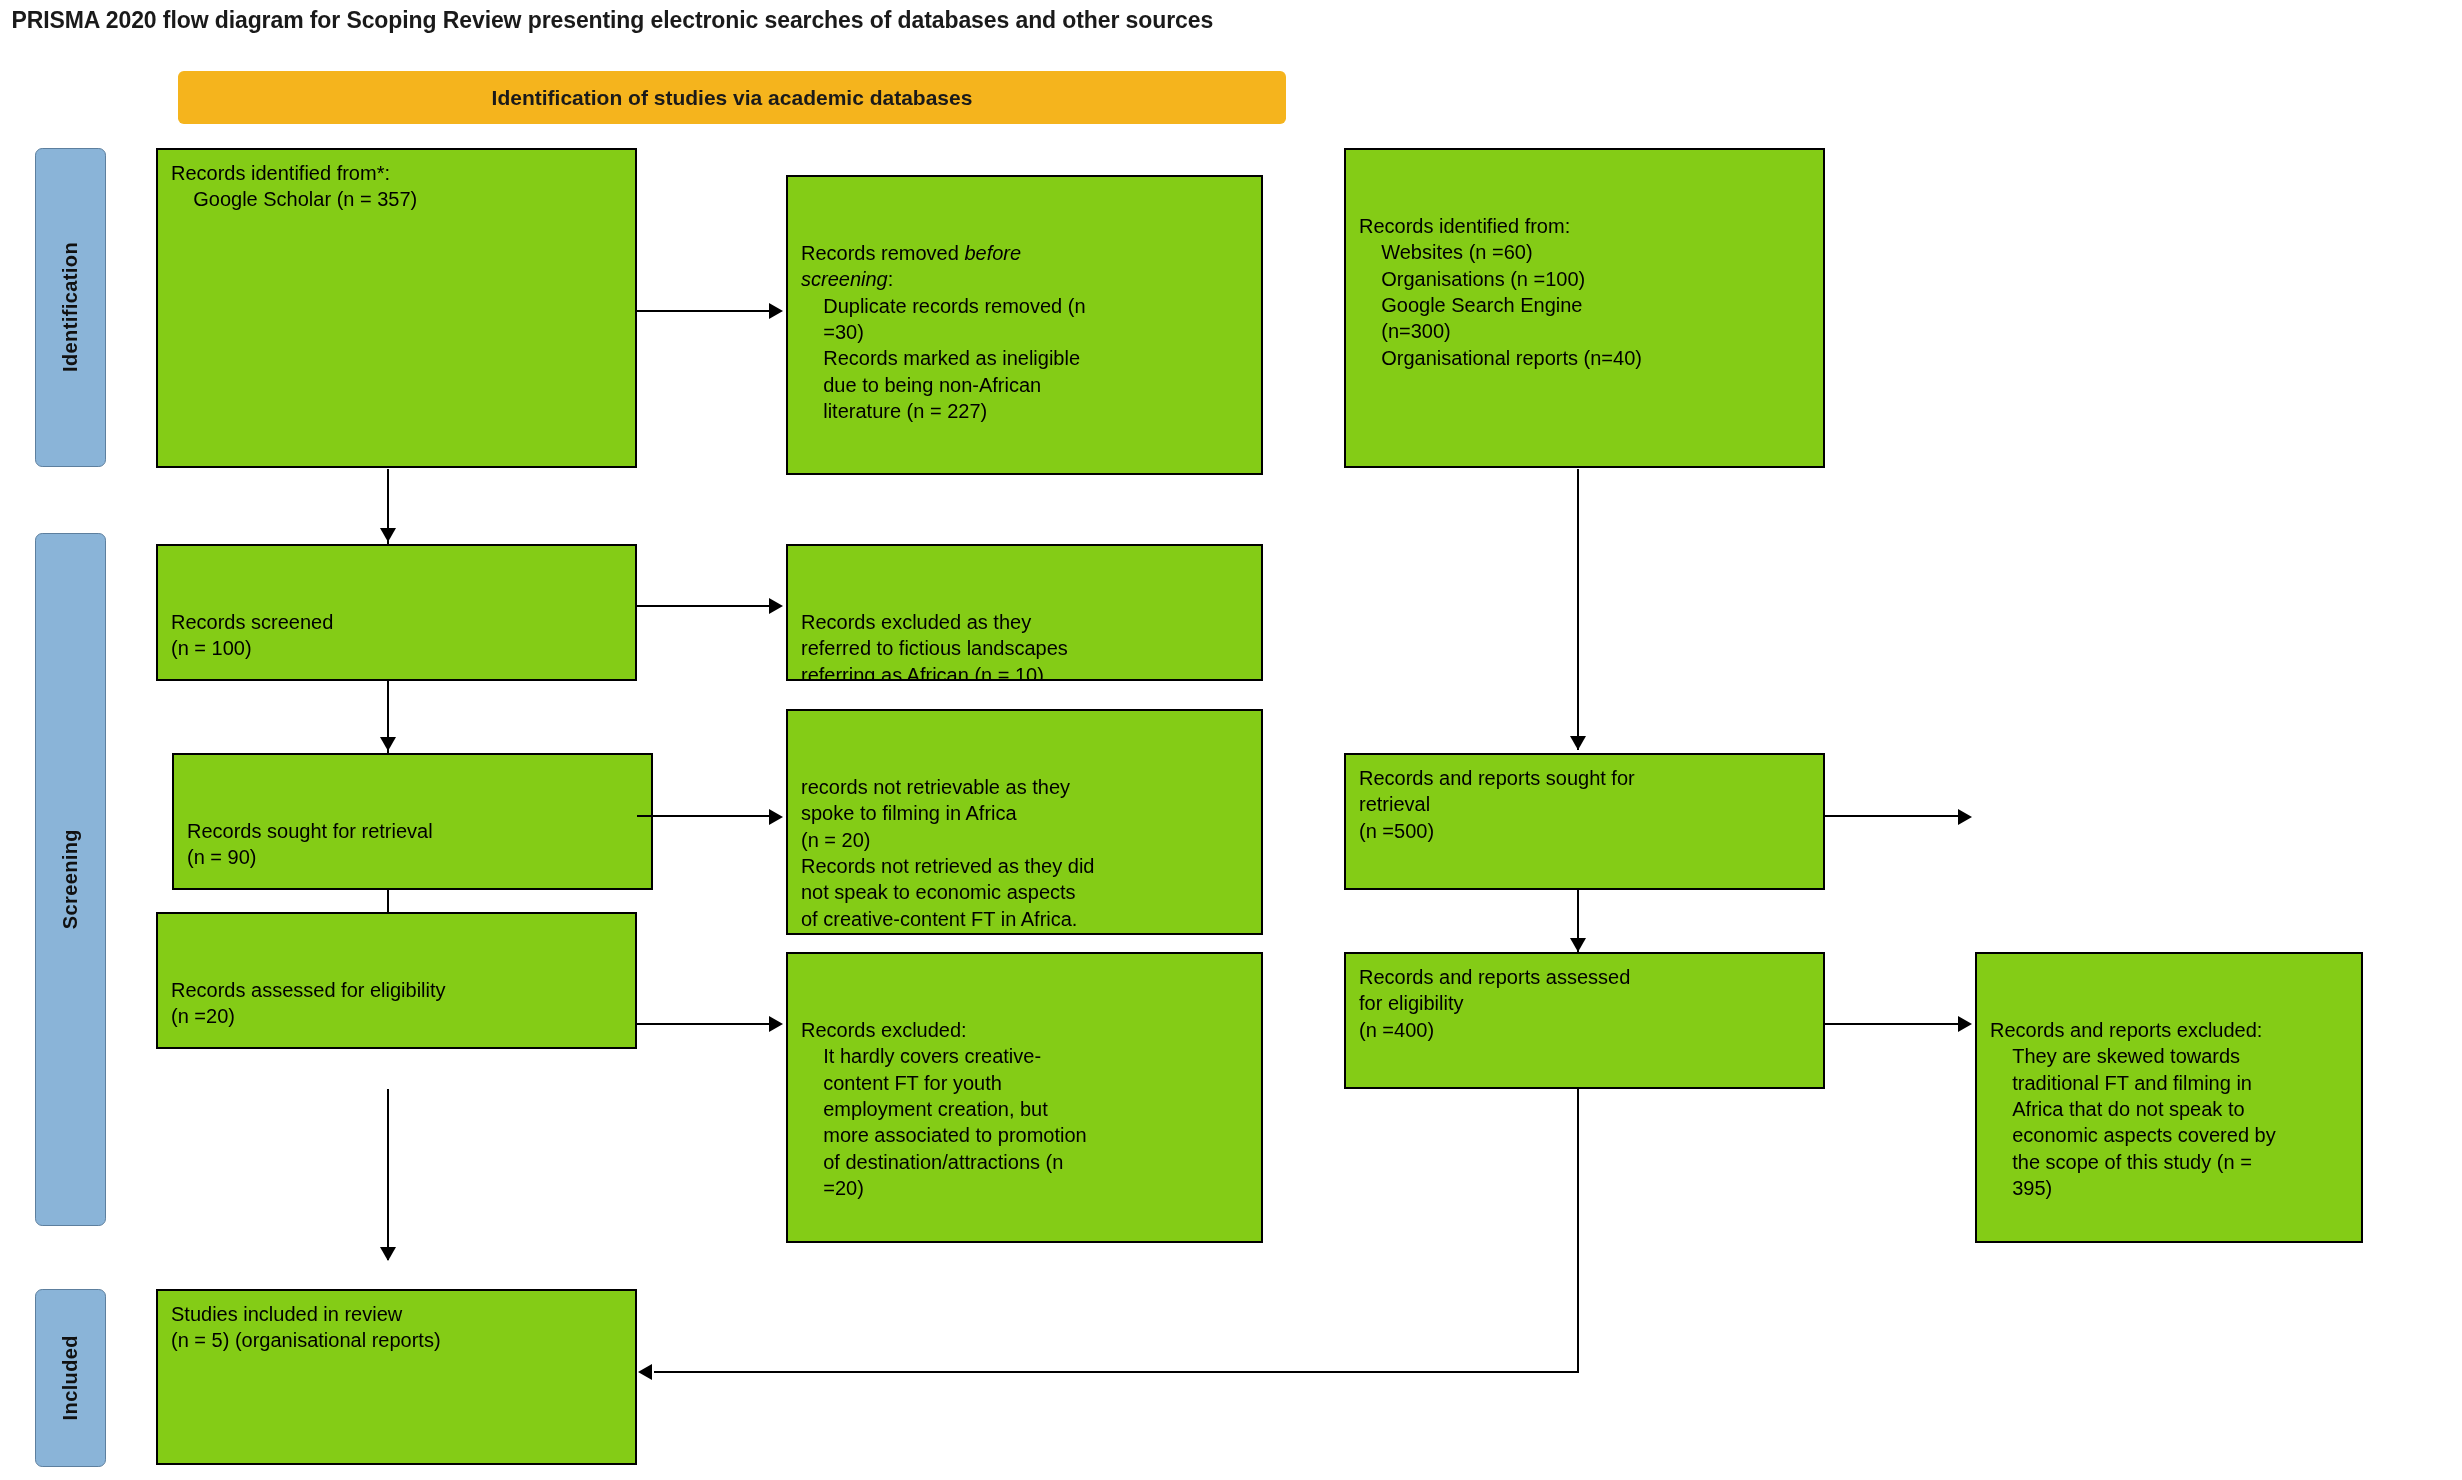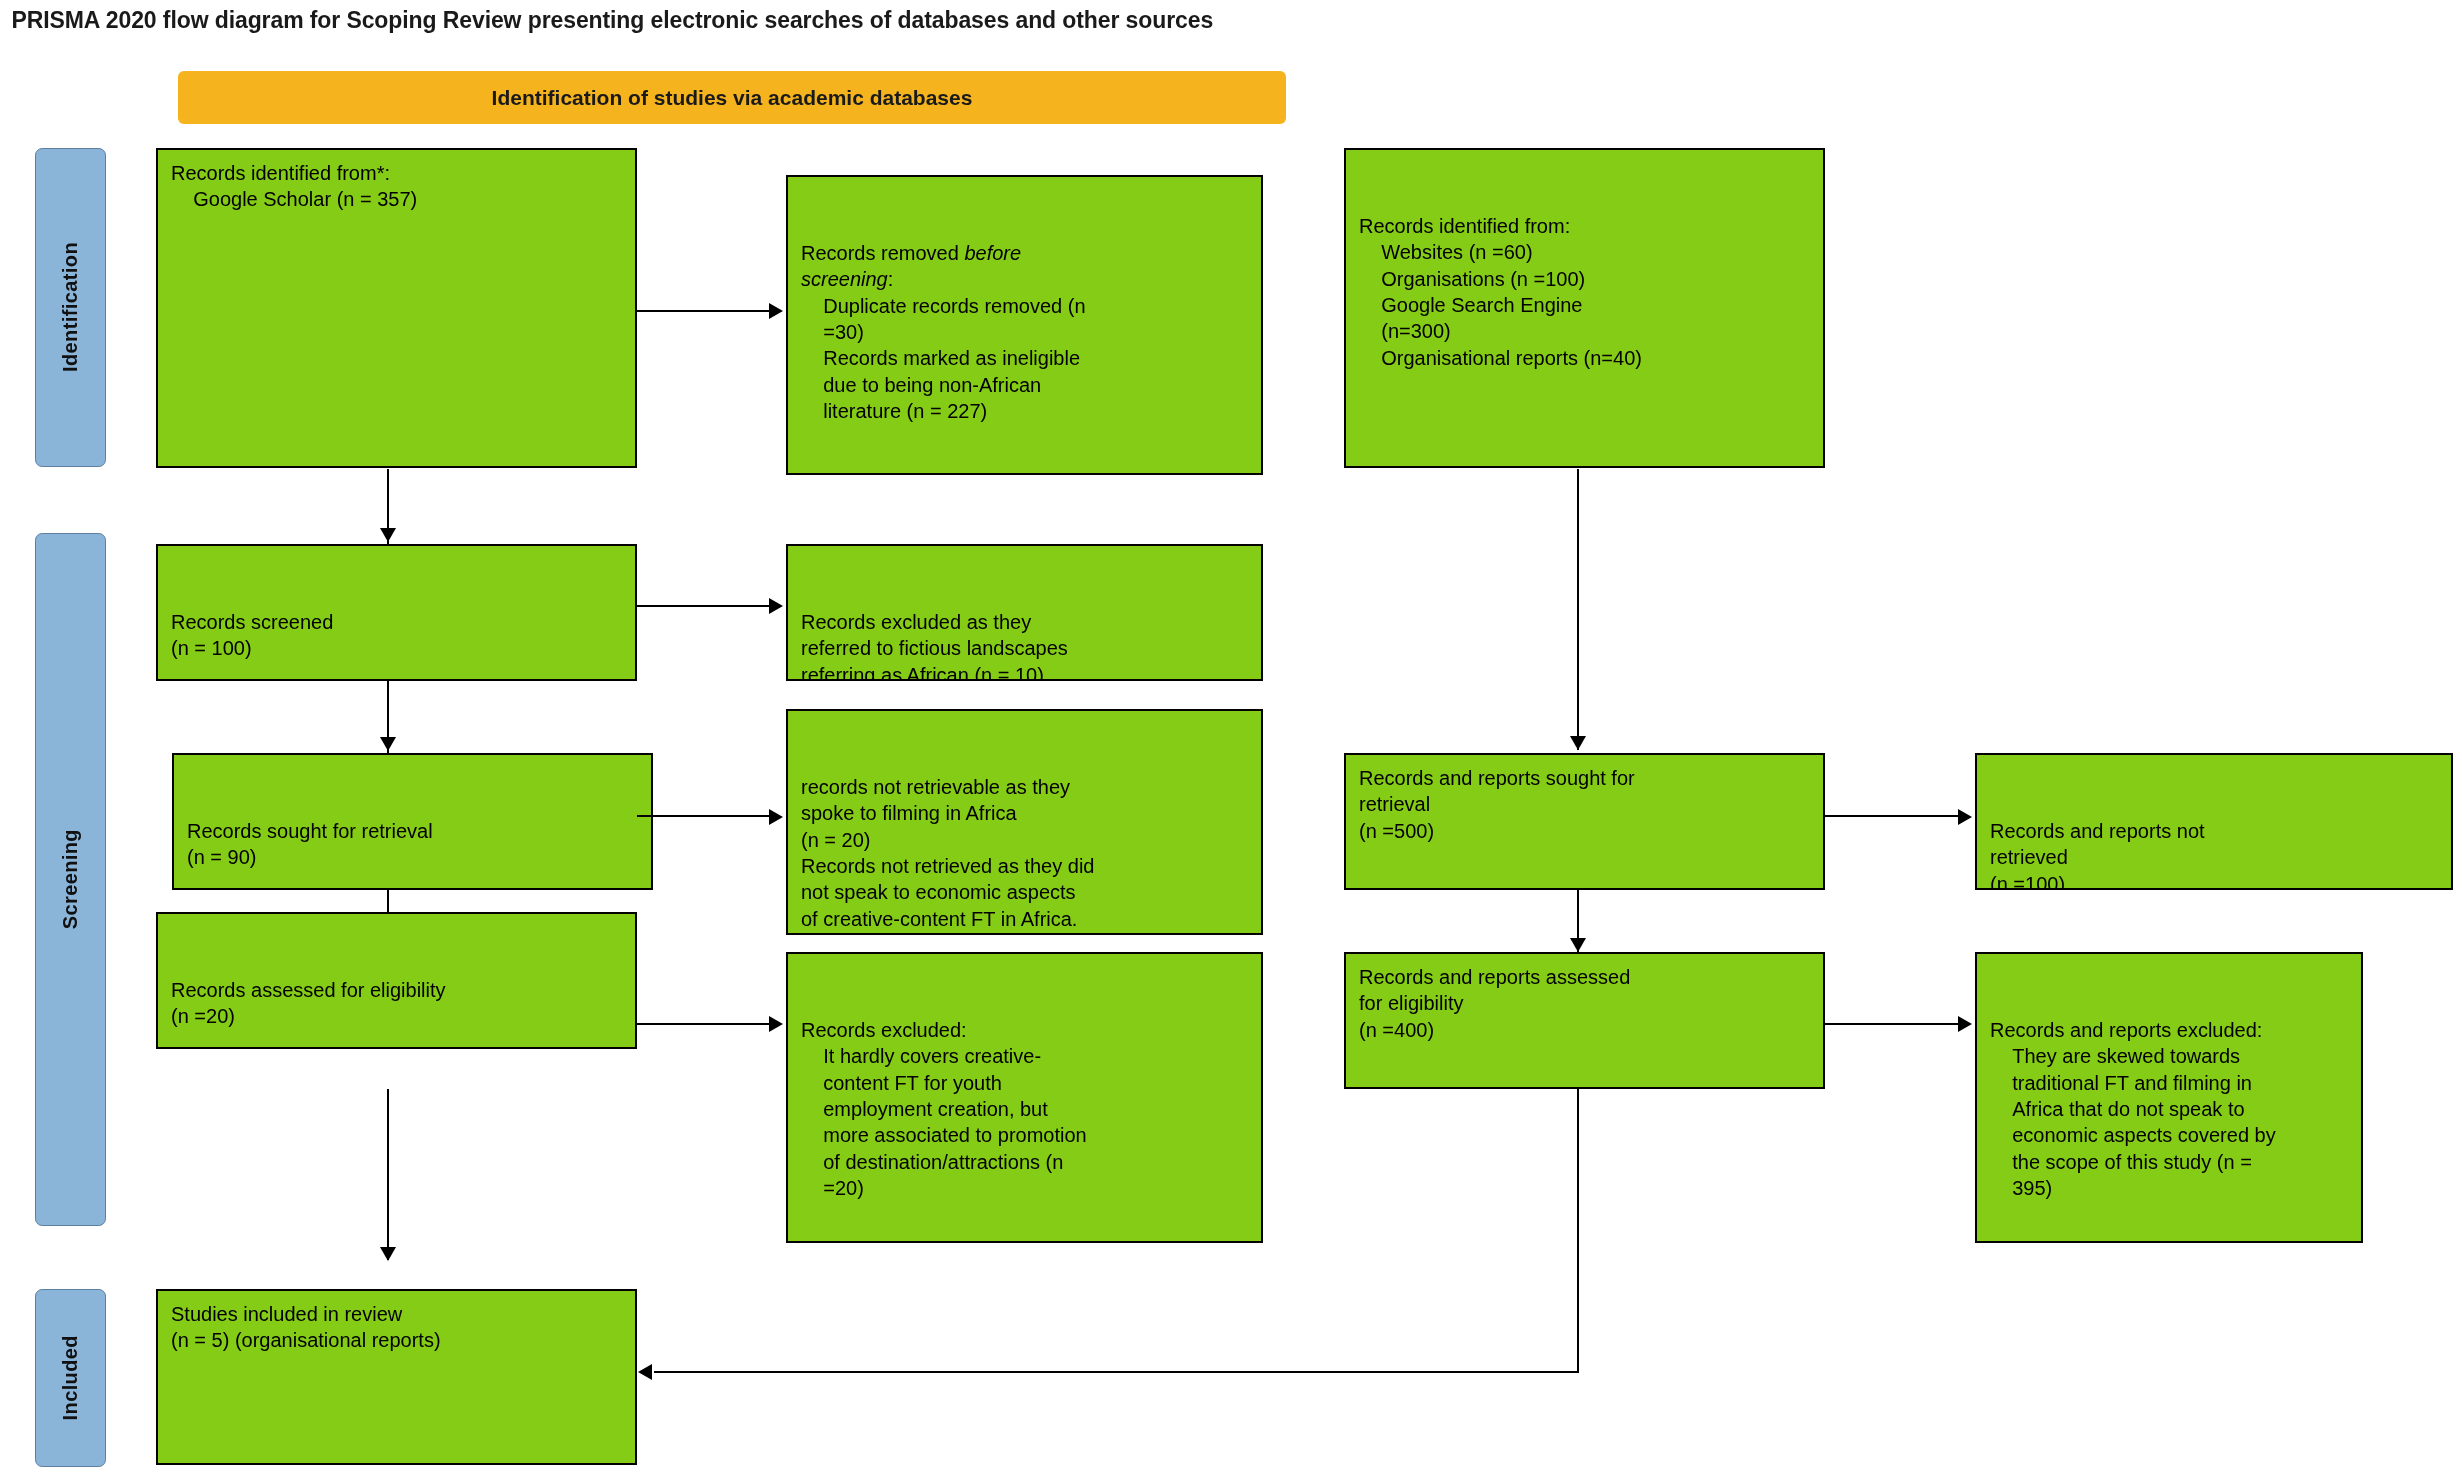--- a/index.html
+++ b/index.html
@@ -218,25 +218,20 @@
 
   <div class="line v-line" style="left:1577px; top:469px; width:2.2px; height:281px;"></div>
   <div class="arrow-down" style="left:1570px; top:736px;"></div>
 
   <div class="box vcenter" style="left:1344px; top:753px; width:481px; height:137px;">
     <div class="inner">Records and reports sought for
 retrieval
 (n =500)</div>
   </div>
 
-  <div class="box" style="left:1975px; top:753px; width:478px; height:137px;">
-    <div class="inner">Records and reports not
-retrieved
-(n =100)</div>
-  </div>
 
   <div class="line h-line" style="left:1825px; top:815px; width:134px;"></div>
   <div class="arrow-right" style="left:1958px; top:809px;"></div>
 
   <div class="line v-line" style="left:1577px; top:889px; width:2.2px; height:63px;"></div>
   <div class="arrow-down" style="left:1570px; top:938px;"></div>
 
   <div class="box vcenter" style="left:1344px; top:952px; width:481px; height:137px;">
     <div class="inner">Records and reports assessed
 for eligibility

